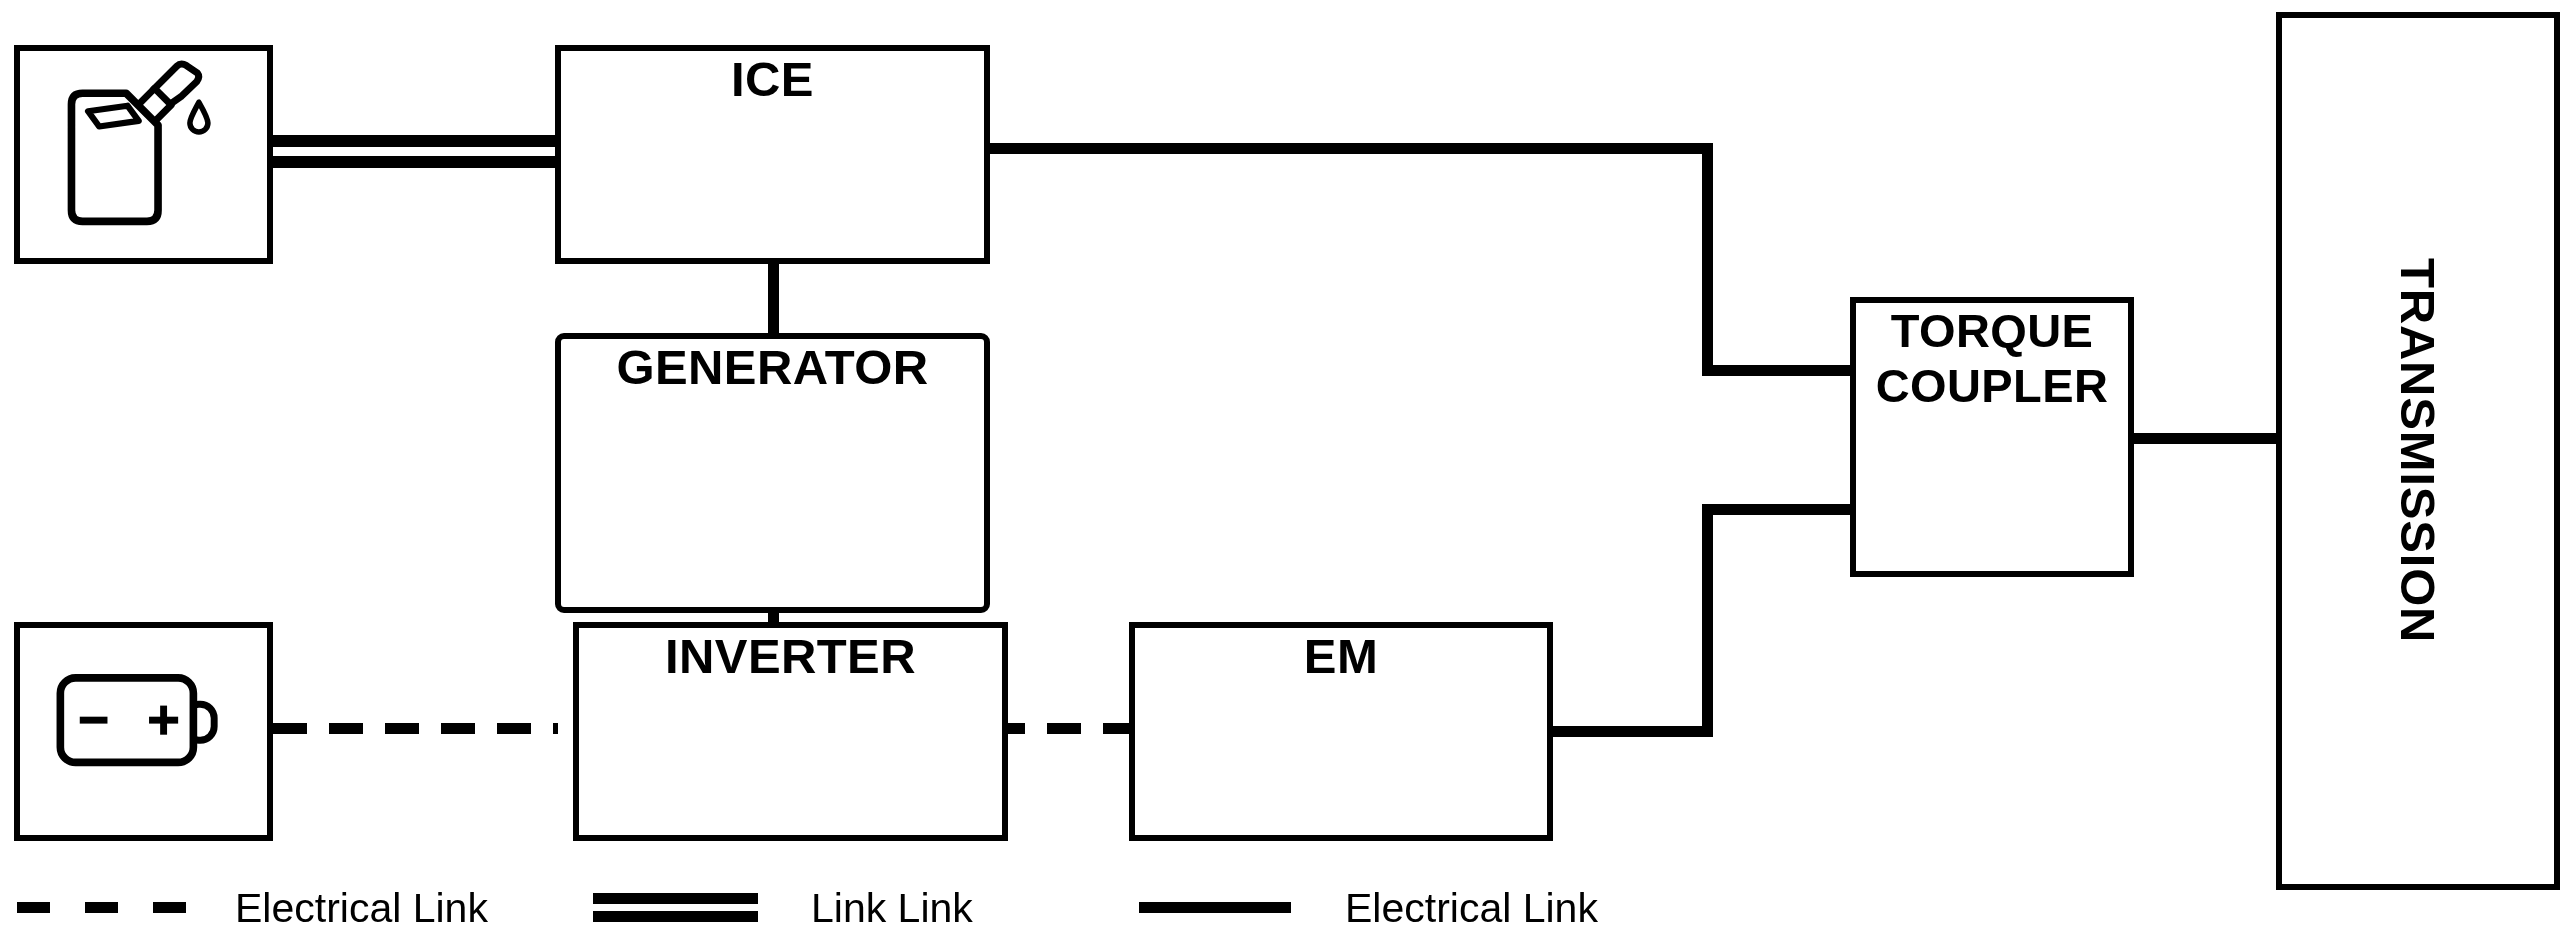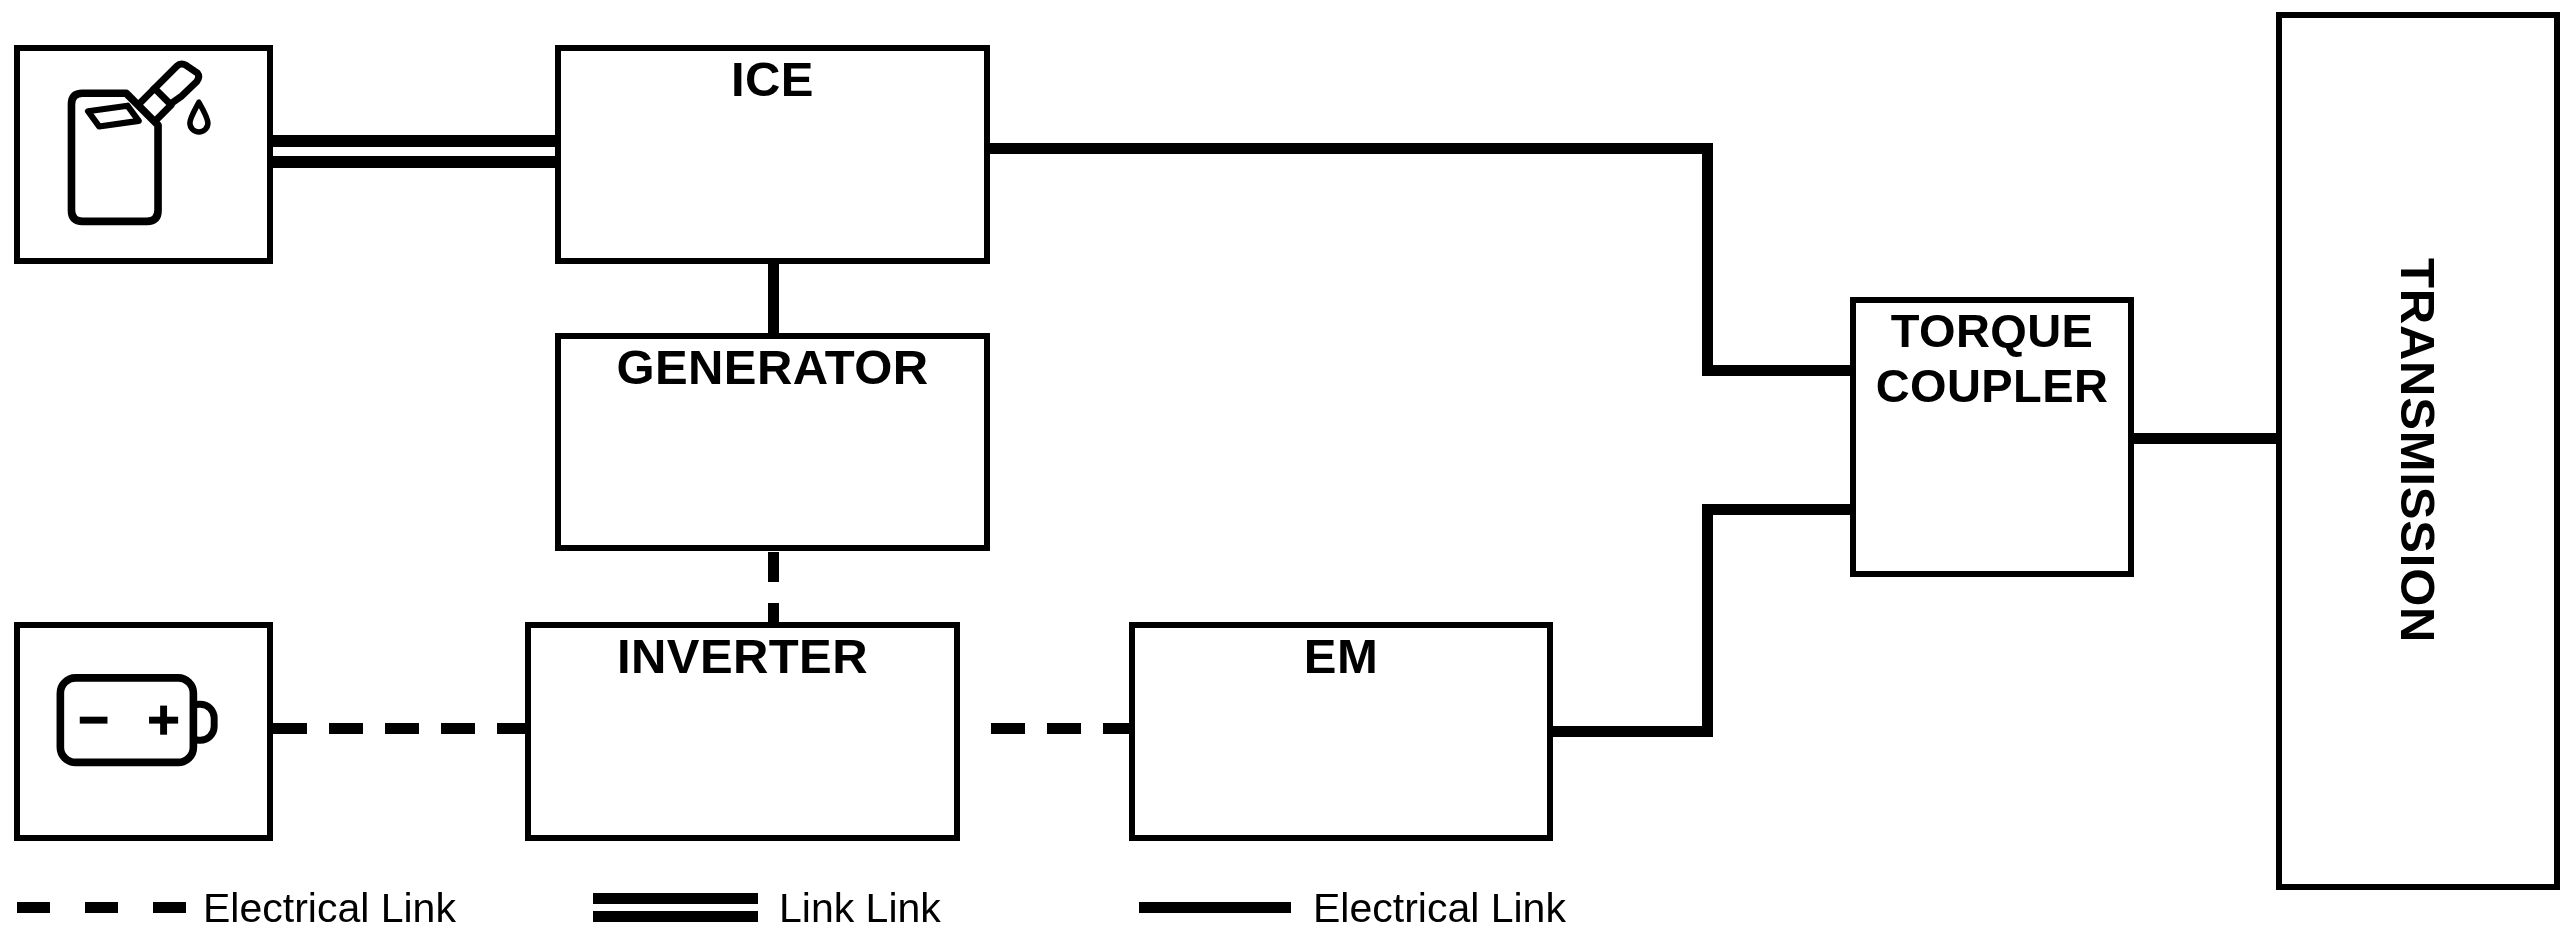--- a/index.html
+++ b/index.html
@@ -43,20 +43,21 @@
   .dash-v {
     position: absolute;
     background: repeating-linear-gradient(to bottom, #000 0 30px, transparent 30px 51px);
   }
   
   .legend-text {
     position: absolute;
     font-size: 41px;
     line-height: 44px;
     white-space: nowrap;
+    margin-left: 32px;
   }
   .legend-dashes {
     position: absolute;
     background: repeating-linear-gradient(to right, #000 0 33px, transparent 33px 68px);
   }
   svg { display: block; }
 </style>
 </head>
 <body>
 
@@ -97,41 +98,41 @@
 
         <path d="M240,74 C232,89 227,97 227,104 A13,13 0 0 0 253,104 C253,97 248,88 240,74 Z" stroke-width="8" fill="#fff"></path>
       </svg>
     </span>
   </div>
 
   <div class="box" style="left:555px; top:45px; width:435px; height:219px;">
     <span class="box-label">ICE</span>
   </div>
 
-  <div class="box" style="left:555px; top:333px; width:435px; height:218px;">
+  <div class="box" style="left:555px; top:333px; width:435px; height:280px;border-radius:9px;">
     <span class="box-label">GENERATOR</span>
   </div>
 
   <div class="box" style="left:13.5px; top:622px; width:259px; height:219px;">
     <span>
       <svg width="223" height="194" viewBox="0 0 320 280" fill="none" stroke="#000">
 
         <rect x="220" y="110" width="42" height="52" rx="20" stroke-width="10" fill="#fff"></rect>
 
         <rect x="40" y="72" width="192" height="122" rx="22" stroke-width="11" fill="#fff"></rect>
 
         <line x1="68" y1="133" x2="108" y2="133" stroke-width="10"></line>
 
         <line x1="168" y1="133" x2="210" y2="133" stroke-width="10"></line>
         <line x1="189" y1="112" x2="189" y2="154" stroke-width="10"></line>
       </svg>
     </span>
   </div>
 
-  <div class="box" style="left:525px; top:622px; width:435px; height:219px;">
+  <div class="box" style="left:573px; top:622px; width:435px; height:219px;">
     <span class="box-label">INVERTER</span>
   </div>
 
   <div class="box" style="left:1850px; top:297px; width:284px; height:280px;">
     <span class="box-label" style="font-size:47px;">
       <span>TORQUE</span><br>
       <span>COUPLER</span>
     </span>
   </div>
 

